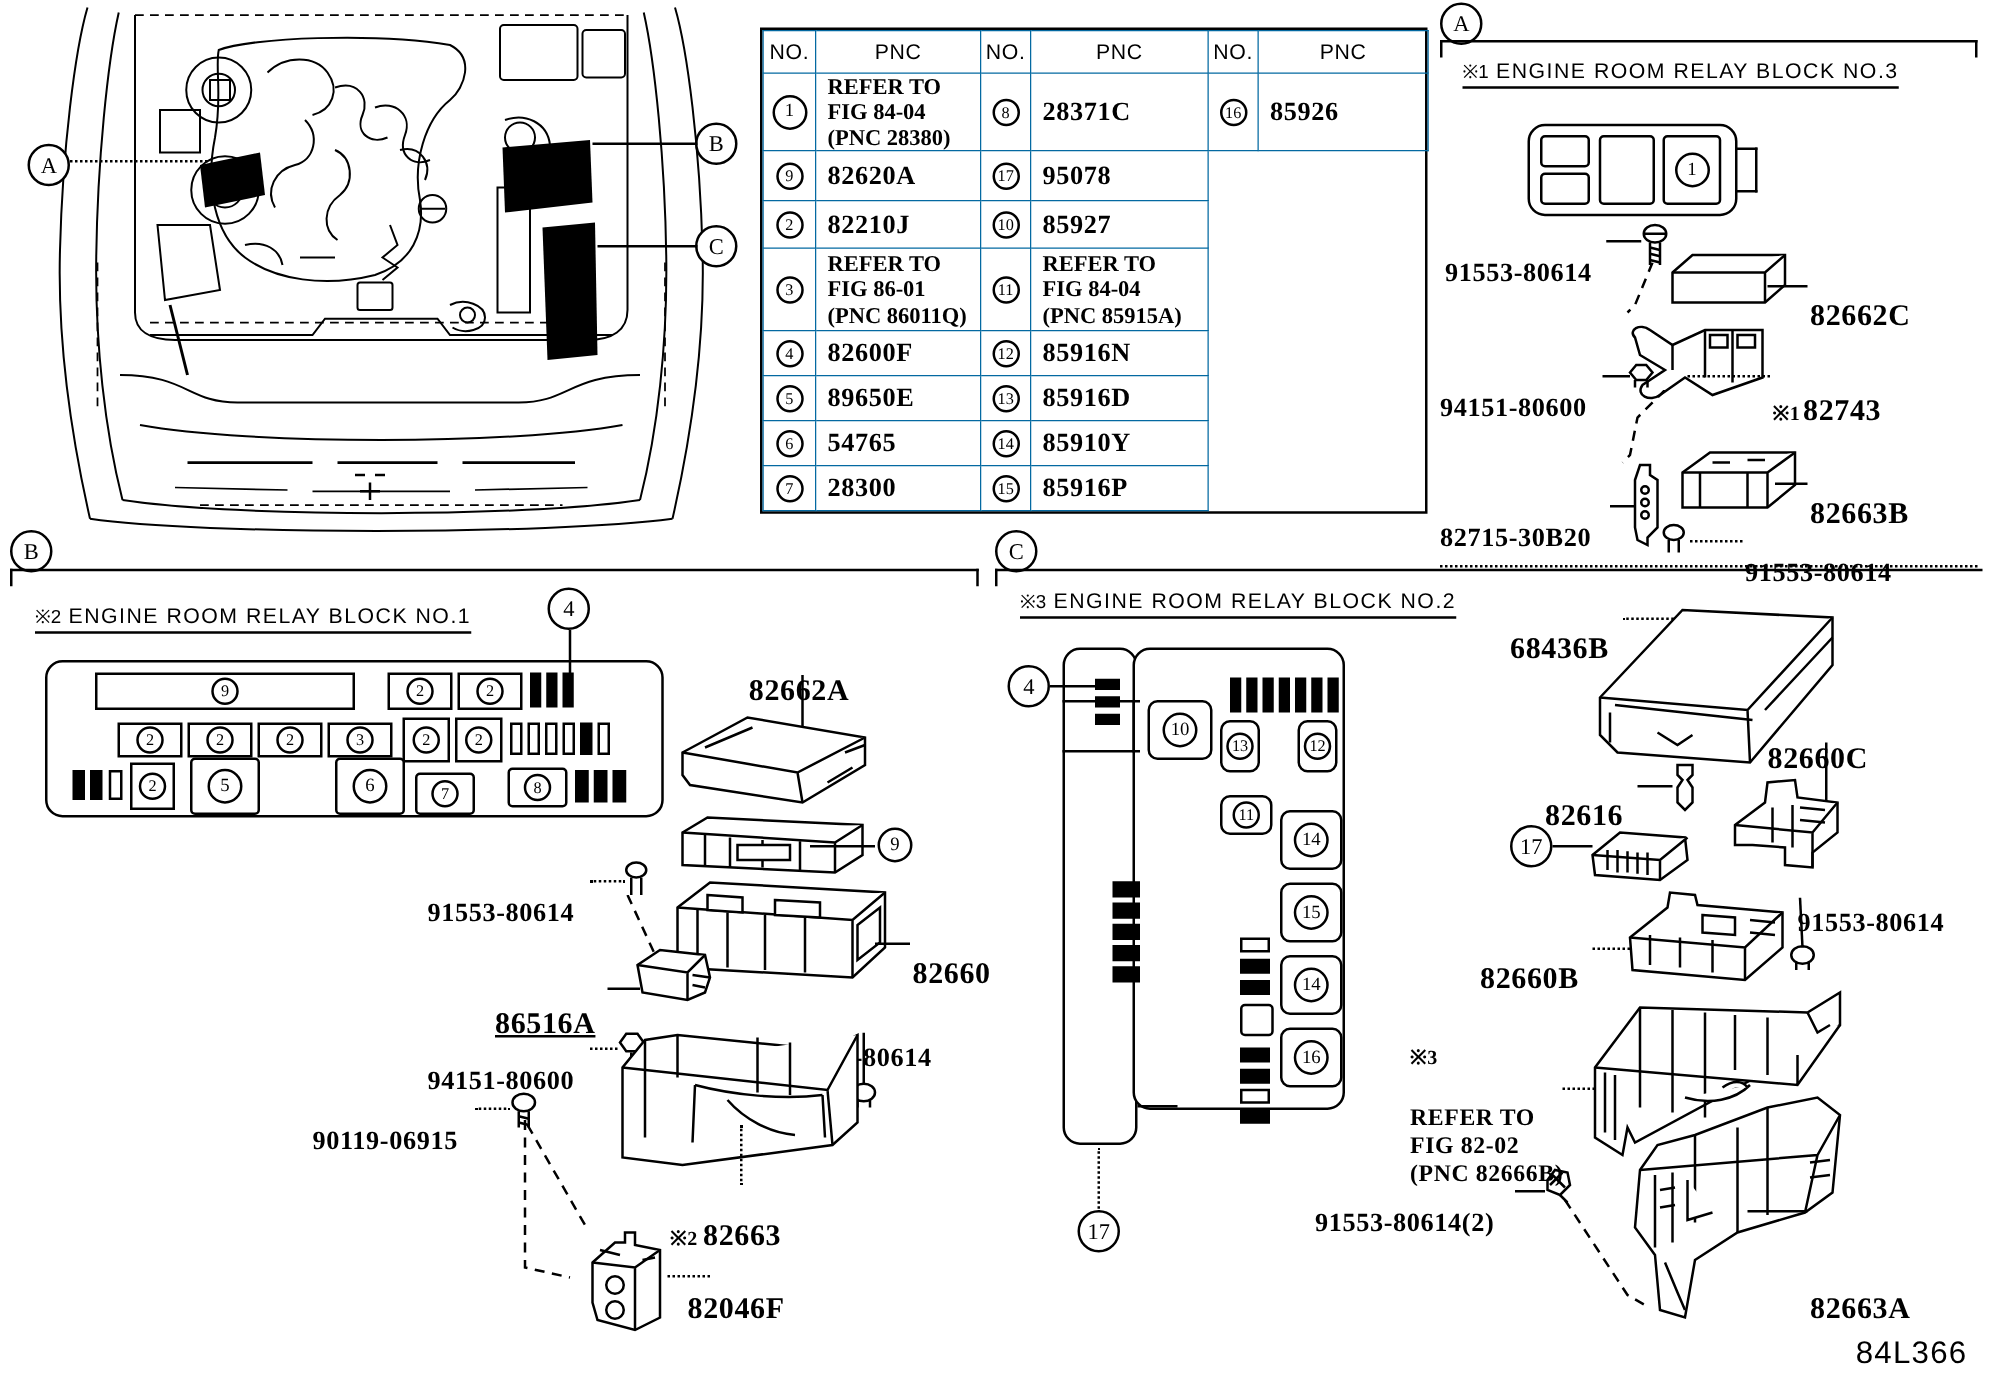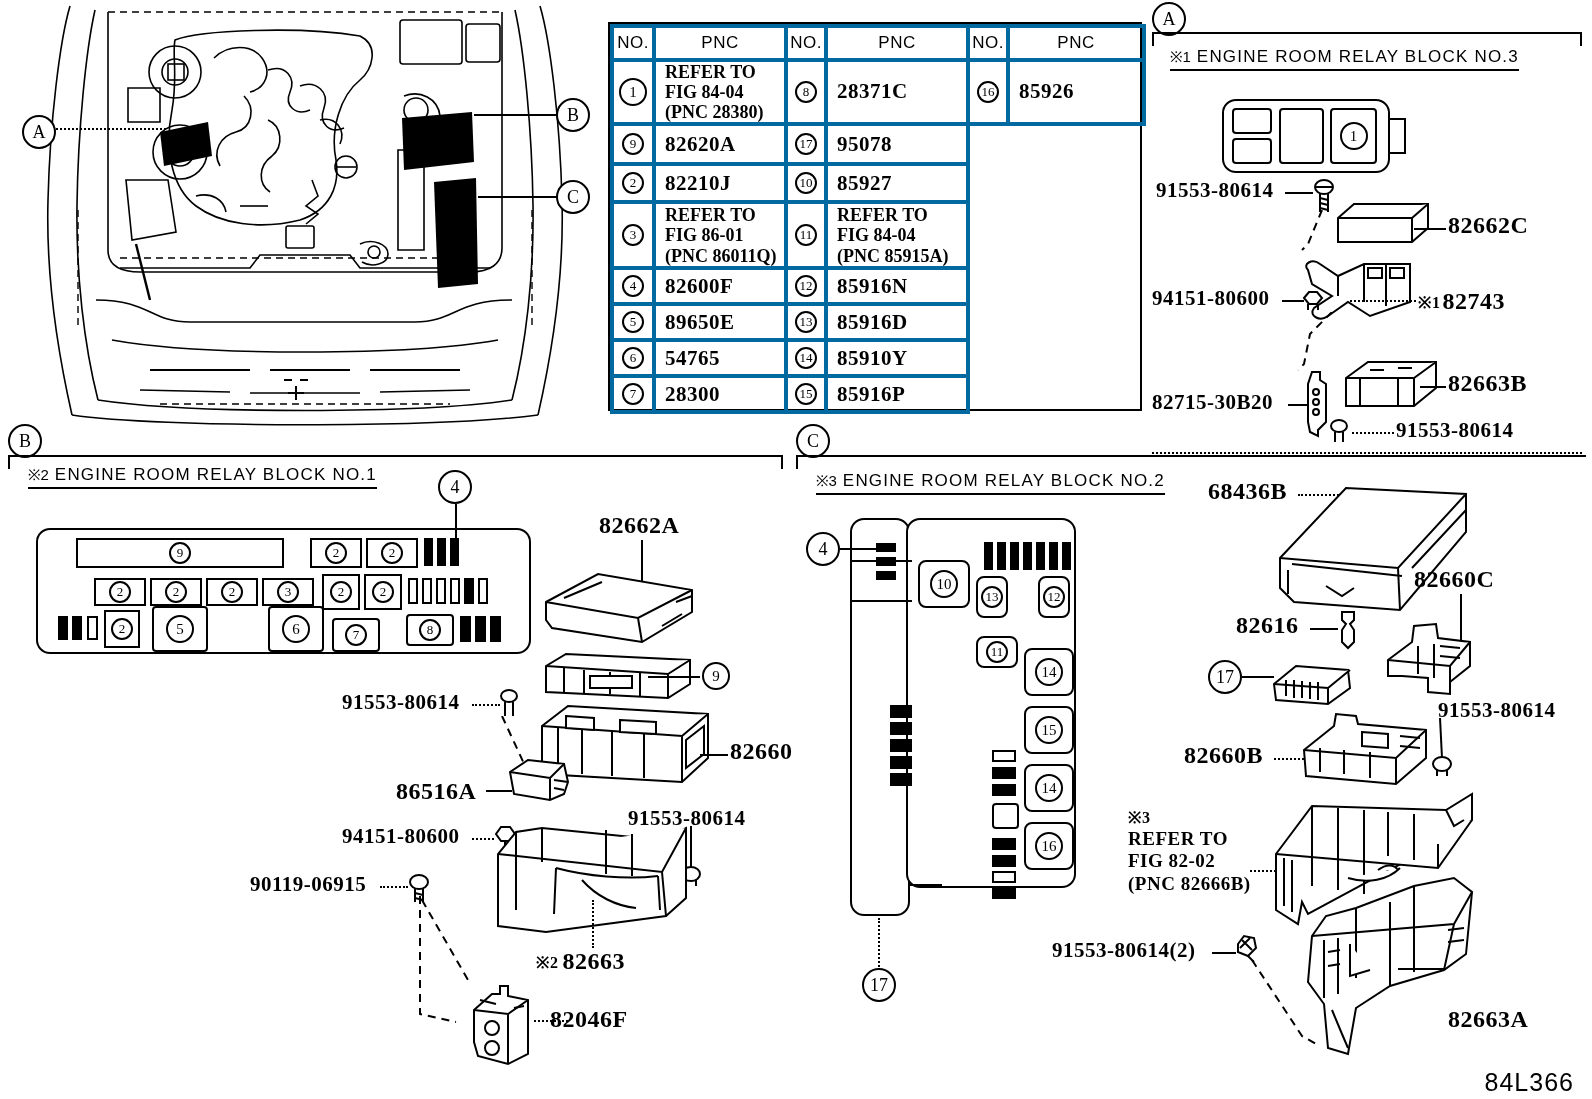--- a/index.html
+++ b/index.html
@@ -24,21 +24,21 @@
   .circ.sm { width:22px; height:22px; font-size:13px; }
   .circ.md { width:28px; height:28px; font-size:15px; }
   .circ.lg { width:34px; height:34px; font-size:18px; }
 
   
   #pnc-table {
     left:608px; top:22px; width:534px; height:389px;
     border:2px solid #000; background:#fff;
   }
   #pnc-table table { border-collapse:collapse; width:100%; height:100%; table-layout:fixed; }
-  #pnc-table td, #pnc-table th { border:4px solid #0369a1; padding:0; }
+  #pnc-table td, #pnc-table th { border:1px solid #0369a1; padding:0; }
   .col-no { width:42px; }
   .col-pnc-a { width:132px; }
   .col-no2 { width:40px; }
   .col-pnc-b { width:142px; }
   .col-no3 { width:40px; }
   .col-pnc-c { width:136px; }
   .th-lbl {
     font-family:"Liberation Sans", sans-serif;
     font-size:17px; font-weight:normal; text-align:center;
     letter-spacing:0.5px; height:34px;
@@ -66,21 +66,21 @@
     font-family:"Liberation Sans", sans-serif;
     font-size:17px; letter-spacing:1.2px;
     border-bottom:2px solid #000;
     display:inline-block; padding-bottom:2px; white-space:nowrap;
   }
   .star { font-size:15px; letter-spacing:0; }
 
   
   .plabel {
     font-family:"Liberation Serif", serif;
-    font-weight:bold; letter-spacing:0.5px; white-space:pre-line;
+    font-weight:bold; letter-spacing:0.5px; white-space:pre-line;margin-top:28px;
   }
   .p22 { font-size:24px; }
   .p20 { font-size:21px; }
   .p18 { font-size:19px; line-height:1.18; }
 
   
   .lead-h { height:0; border-top:2px solid #000; }
   .lead-v { width:0; border-left:2px solid #000; }
   .lead-dot { border-top:2px dotted #000; height:0; }
 
@@ -436,21 +436,21 @@
     <path d="M7 14 L 7 24 M15 14 L 15 24"></path>
   </g>
 </svg>
 <div class="abs plabel p20" style="left:1396px; top:418px;">91553-80614</div>
 <div class="abs lead-dot" style="left:1352px; top:432px; width:42px;"></div>
 
 <div class="abs" style="left:1152px; top:452px; width:430px; height:0; border-top:2px dotted #000;"></div>
 
 <div class="abs circ lg" style="left:8px; top:424px;">B</div>
 <div class="abs bracket" style="left:8px; top:455px; width:775px;"></div>
-<div class="abs" style="left:28px; top:464px;">
+<div class="abs" style="left:28px; top:482px;">
   <span class="sect-title">
     <span class="star">※2</span>
     <span>ENGINE ROOM RELAY BLOCK NO.1</span>
   </span>
 </div>
 
 <div class="abs shell" style="left:36px; top:528px; width:495px; height:126px;"></div>
 
 <div class="abs slot" style="left:76px; top:538px; width:208px; height:30px;">
   <div class="circ sm">9</div>
@@ -561,21 +561,21 @@
   <path d="M6 0 L 30 52" fill="none" stroke="#000" stroke-width="2" stroke-dasharray="8 6"></path>
 </svg>
 
 <svg class="abs" style="left:506px; top:756px;" width="70" height="50">
   <g fill="#fff" stroke="#000" stroke-width="2">
     <path d="M4 16 L 22 4 L 58 8 L 62 26 L 58 38 L 44 44 L 8 38 Z"></path>
     <path d="M4 16 L 44 22 L 58 8 M44 22 L 44 44"></path>
     <path d="M48 24 L 62 26 M 48 32 L 58 34"></path>
   </g>
 </svg>
-<div class="abs plabel p22" style="left:396px; top:778px;">86516A</div>
+<div class="abs plabel p22" style="left:396px; top:778px;text-decoration:underline;">86516A</div>
 <div class="abs lead-h" style="left:486px; top:790px; width:26px;"></div>
 
 <div class="abs plabel p20" style="left:342px; top:824px;">94151-80600</div>
 <div class="abs lead-dot" style="left:472px; top:838px; width:22px;"></div>
 <svg class="abs" style="left:492px; top:822px;" width="28" height="48">
   <g fill="#fff" stroke="#000" stroke-width="2">
     <path d="M4 12 L 9 5 L 18 5 L 23 12 L 18 19 L 9 19 Z"></path>
   </g>
   <path d="M13 20 L 13 46" stroke="#000" stroke-width="2" stroke-dasharray="3 4" fill="none"></path>
 </svg>

